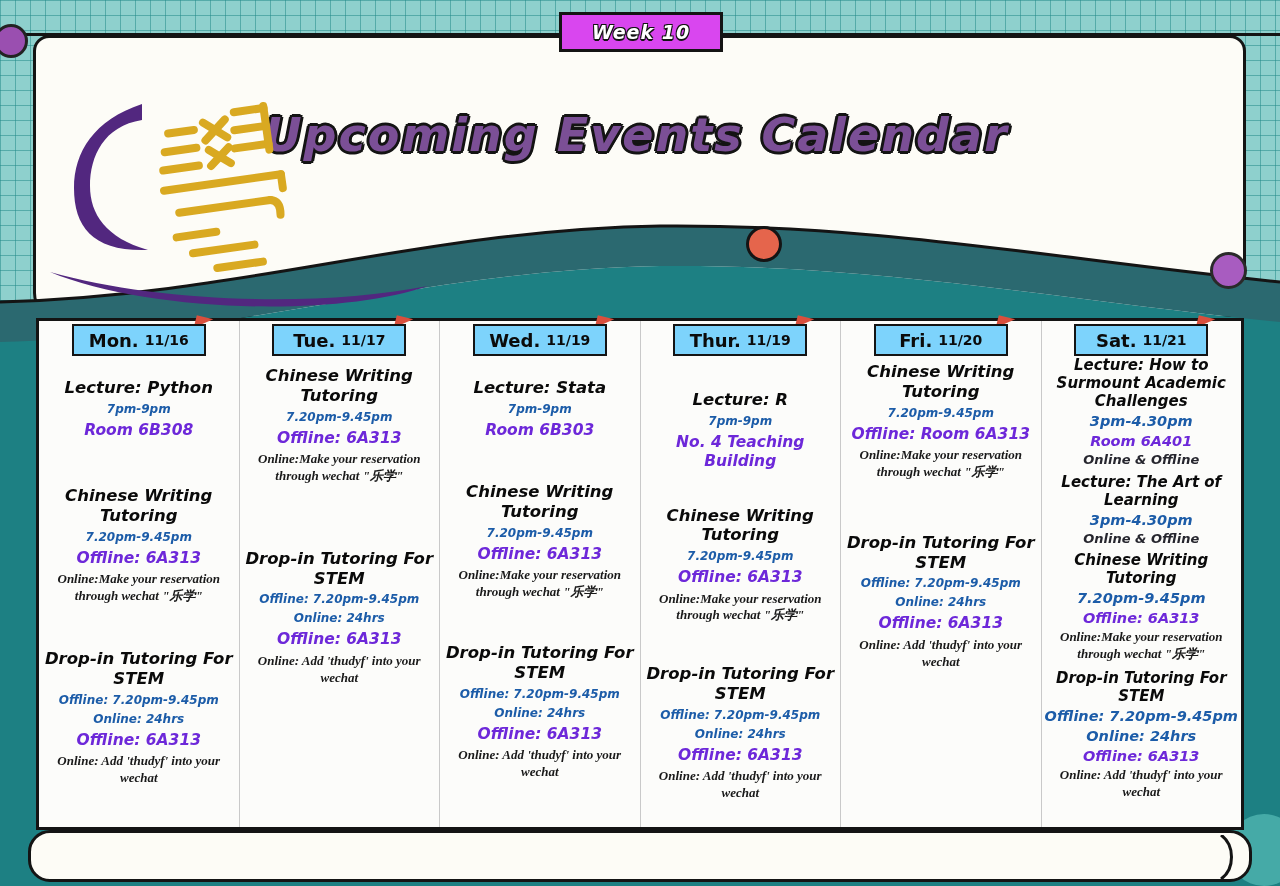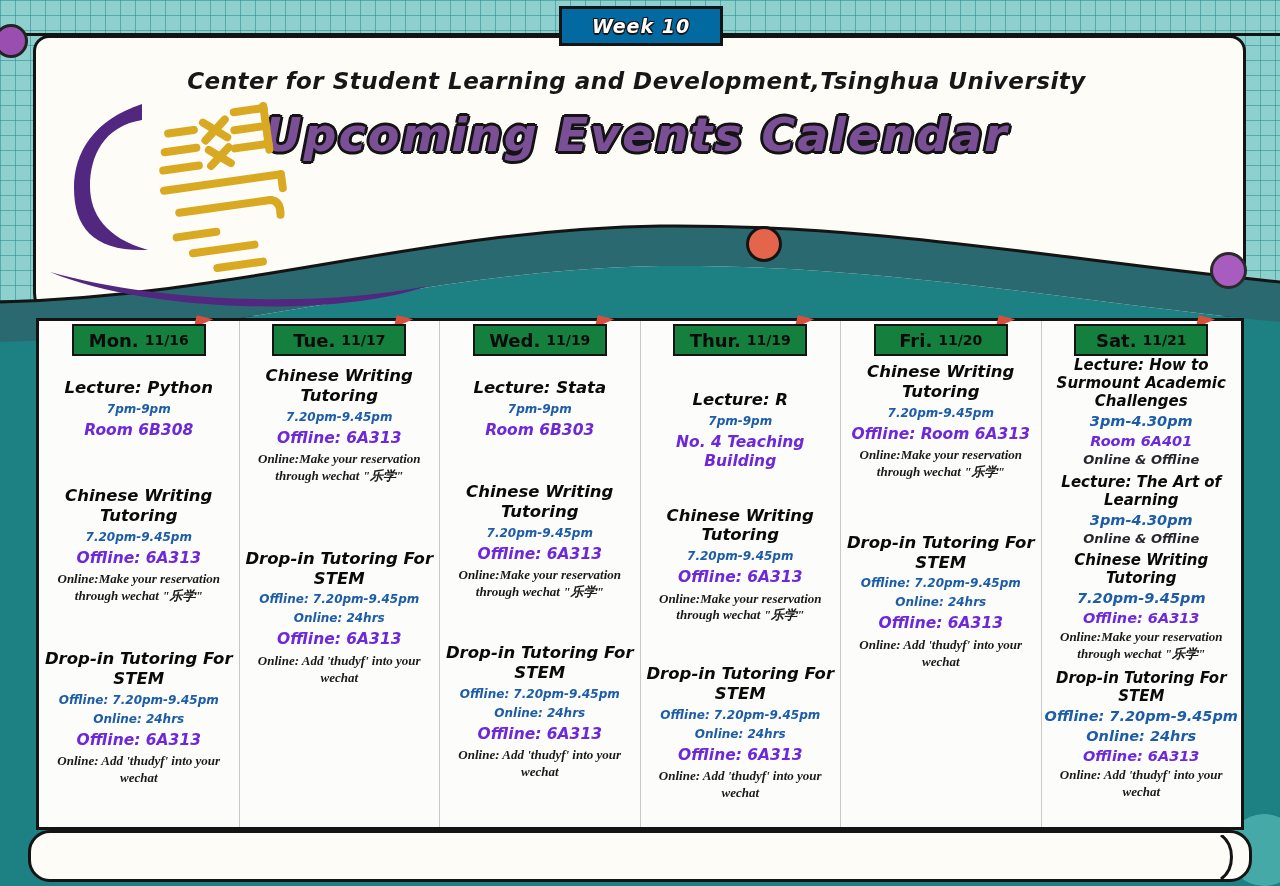--- a/index.html
+++ b/index.html
@@ -18,22 +18,22 @@
   }
   .topline{position:absolute;left:0;top:33px;width:1280px;height:3px;background:#141414;z-index:1;}
   .card{
     position:absolute;left:33px;top:35px;width:1207px;height:278px;z-index:2;
     background:#fdfcf7;border:3px solid #141414;
     border-radius:16px 16px 26px 26px;
   }
   .wave{position:absolute;left:0;top:200px;z-index:3;}
   .logo{position:absolute;left:36px;top:86px;z-index:6;}
   .banner{
-    position:absolute;left:559px;top:6px;width:158px;height:34px;z-index:7;
-    background:#0369a1;border:3px solid #141414;
+    position:absolute;left:559px;top:12px;width:158px;height:34px;z-index:7;
+    background:#d946ef;border:3px solid #141414;
     display:flex;align-items:center;justify-content:center;
   }
   .banner span{
     color:#fff;font-size:19px;letter-spacing:1px;
     text-shadow:-1px -1px 0 #141414,1px -1px 0 #141414,-1px 1px 0 #141414,1px 1px 0 #141414,0 2px 0 #141414;
   }
   .org{
     position:absolute;left:33px;top:68px;width:1207px;z-index:4;
     text-align:center;font-size:23px;color:#171717;letter-spacing:.5px;
   }
@@ -55,21 +55,21 @@
   .cols{display:flex;width:100%;height:100%;}
   .col{flex:1;border-right:1px solid #c9c9c9;position:relative;box-sizing:border-box;}
   .col:last-child{border-right:none;}
   .day-head-wrap{position:relative;width:134px;margin:3px auto 0;height:30px;}
   .fold{
     position:absolute;top:-7px;right:-6px;width:0;height:0;z-index:0;
     border-bottom:13px solid transparent;border-left:17px solid #d94f3d;
     transform:rotate(14deg);
   }
   .day-head{
-    position:relative;z-index:1;height:28px;background:#15803d;border:2px solid #141414;
+    position:relative;z-index:1;height:28px;background:#7dd3fc;border:2px solid #141414;
     display:flex;align-items:center;justify-content:center;gap:6px;
     font-style:normal;
   }
   .day-label{font-size:18px;color:#0b0b0b;}
   .day-date{font-size:14px;color:#0b0b0b;}
   .events{display:flex;flex-direction:column;align-items:center;padding:0 3px;}
   .event{width:100%;text-align:center;}
   .ev-title{font-size:16.5px;line-height:1.2;color:#0a0a0a;}
   .ln{margin-top:4px;line-height:1.25;}
   .ln-time{font-size:12px;color:#1c5ca8;white-space:nowrap;}
@@ -128,21 +128,20 @@
       <path d="M134,144 h40"></path>
         <path d="M148,162 h62"></path>
         <path d="M170,180 h46"></path>
     </g>
     <path d="M14,186 C120,216 280,222 392,200 C300,232 110,226 14,186 Z" fill="#52277f"></path>
   </svg>
 
   <div class="banner">
     <span>Week 10</span>
   </div>
-  <div class="org">Center for Student Learning and Development,Tsinghua University</div>
   <div class="title">Upcoming Events Calendar</div>
 
   <div class="dot dot-a"></div>
   <div class="dot dot-b"></div>
   <div class="dot dot-c"></div>
   <div class="blob"></div>
 
   <div class="calendar">
     <div class="cols">
   <div class="col col0">

